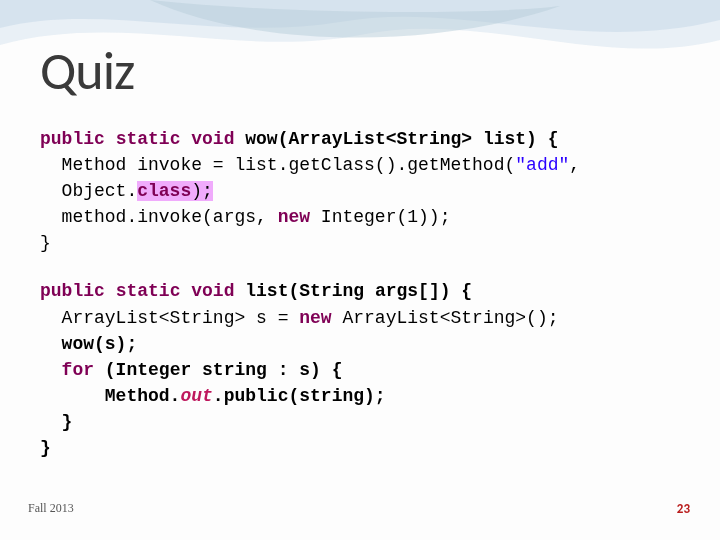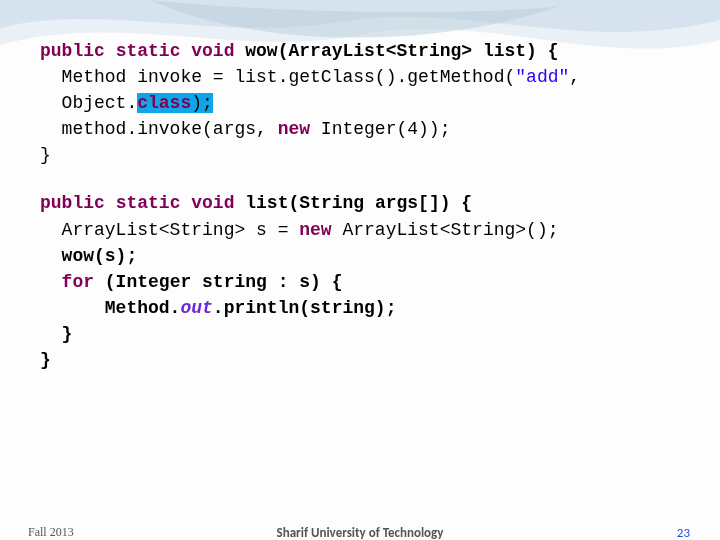--- a/index.html
+++ b/index.html
@@ -31,68 +31,68 @@
   .code {
     font-family: 'Courier New', Courier, monospace;
     font-size: 18px;
     line-height: 1.45;
     color: #000;
     white-space: pre;
   }
   .code .kw { color: #7f0055; font-weight: bold; }
   .code .bold { font-weight: bold; }
   .code .str { color: #2a00ff; }
-  .code .field { color: #6d28d9; font-style: italic; }
-  .code .hl { background: #0ea5e9; margin-top: 8px; }
+  .code .field { color: #be185d; font-style: italic; }
+  .code .hl { background: #f0abfc; margin-top: 8px; }
   .footer {
     position: absolute;
-    bottom: 0;
+    bottom: 24px;
     left: 0;
     width: 720px;
     padding: 0 30px 0 28px;
     display: flex;
     justify-content: space-between;
     align-items: flex-end;
     font-family: Calibri, 'Segoe UI', sans-serif;
     font-size: 13px;
     color: #555;
   }
   .footer .left { font-family: Georgia, serif; font-size: 12px; }
   .footer .center {
     position: absolute;
     left: 50%;
     transform: translateX(-50%);
     font-weight: 600;
   }
-  .footer .right { color: #1d4ed8; }
+  .footer .right { color: #b91c1c; font-weight: bold; }
   .block2 { margin-top: 22px; }
 </style>
 </head>
 <body>
 
 <svg class="bg-swoosh" viewBox="0 0 720 140" preserveAspectRatio="none">
   <path d="M0,0 L720,0 L720,40 C600,70 480,10 360,35 C240,58 120,12 0,45 Z" fill="#dfeaf2" opacity="0.7"></path>
   <path d="M0,0 L720,0 L720,20 C580,55 460,0 340,22 C220,42 100,2 0,28 Z" fill="#c9dbe9" opacity="0.6"></path>
   <path d="M150,0 C260,50 440,48 560,6 C500,14 300,16 150,0 Z" fill="#b8ceda" opacity="0.5"></path>
 </svg>
 
 <div class="content">
+  <h1 class="title">Quiz</h1>
 
   <div class="code"><span class="kw">public</span><span> </span><span class="kw">static</span><span> </span><span class="kw">void</span><span class="bold"> wow(ArrayList&lt;String&gt; list) {</span>
 <span>  Method invoke = list.getClass().getMethod(</span><span class="str">"add"</span><span>, </span>
 <span>  Object.</span><span class="kw hl">class</span><span class="hl">);</span>
-<span>  method.invoke(args, </span><span class="kw">new</span><span> Integer(4));</span>
+<span>  method.invoke(args, </span><span class="kw">new</span><span> Integer(1));</span>
 <span>}</span></div>
 
   <div class="code block2"><span class="kw">public</span><span> </span><span class="kw">static</span><span> </span><span class="kw">void</span><span class="bold"> list(String args[]) {</span>
 <span>  ArrayList&lt;String&gt; s = </span><span class="kw">new</span><span> ArrayList&lt;String&gt;();</span>
 <span class="bold">  wow(s);</span>
 <span>  </span><span class="kw">for</span><span class="bold"> (Integer string : s) {</span>
-<span class="bold">      Method.</span><span class="field bold">out</span><span class="bold">.println(string);</span>
+<span class="bold">      Method.</span><span class="field bold">out</span><span class="bold">.public(string);</span>
 <span class="bold">  }</span>
 <span class="bold">}</span></div>
 </div>
 
 <div class="footer">
   <span class="left">Fall 2013</span>
-  <span class="center">Sharif University of Technology</span>
   <span class="right">23</span>
 </div>
 
 </body></html>

